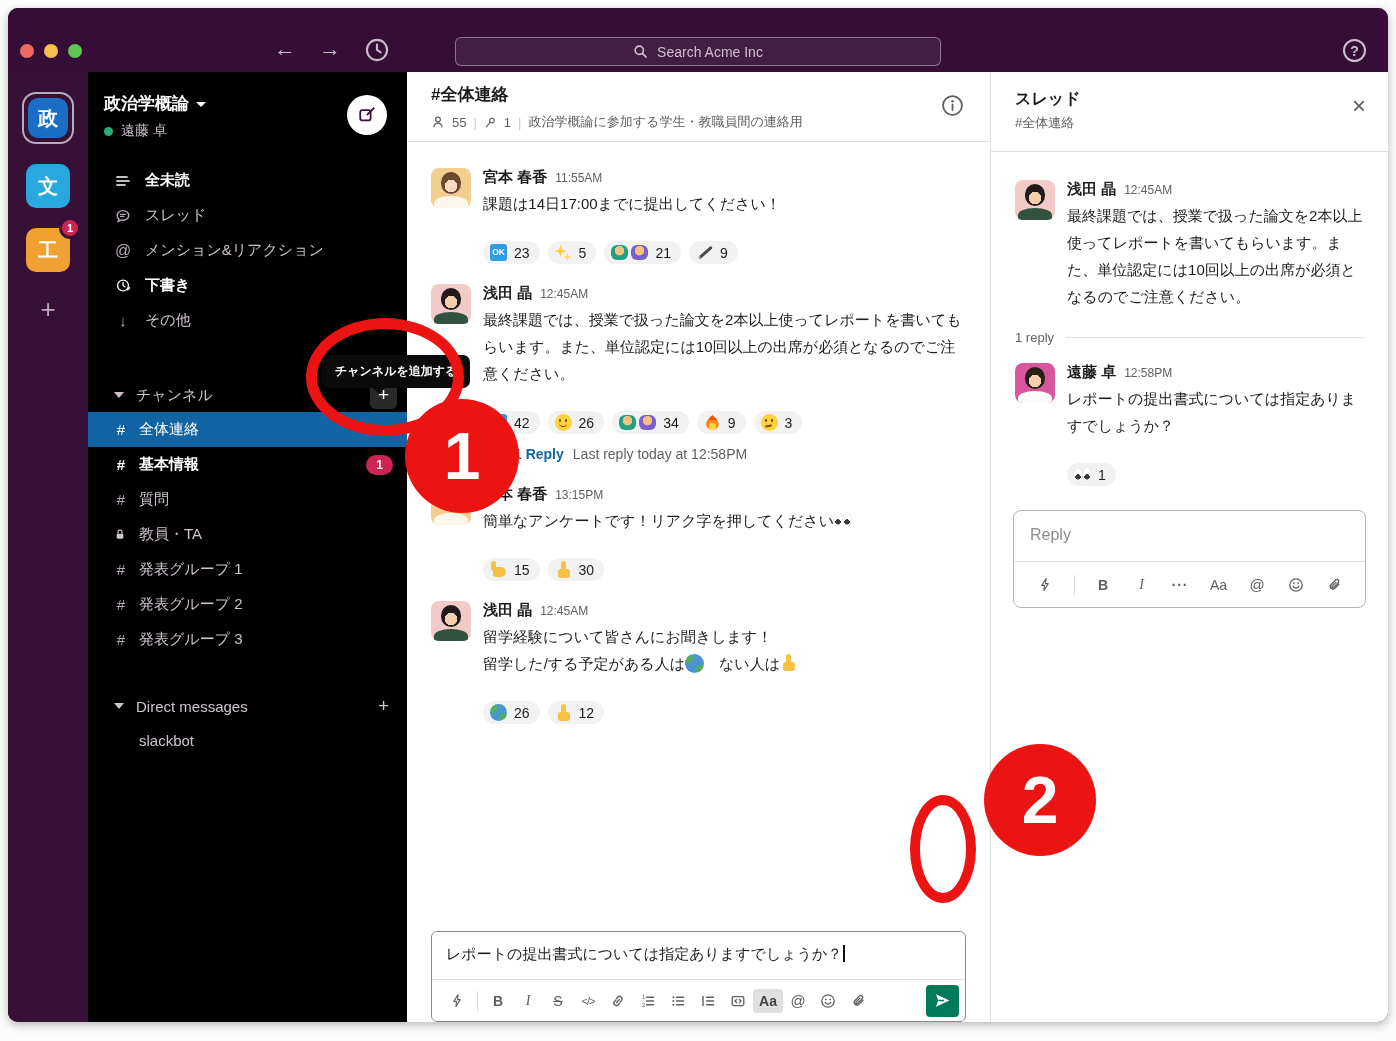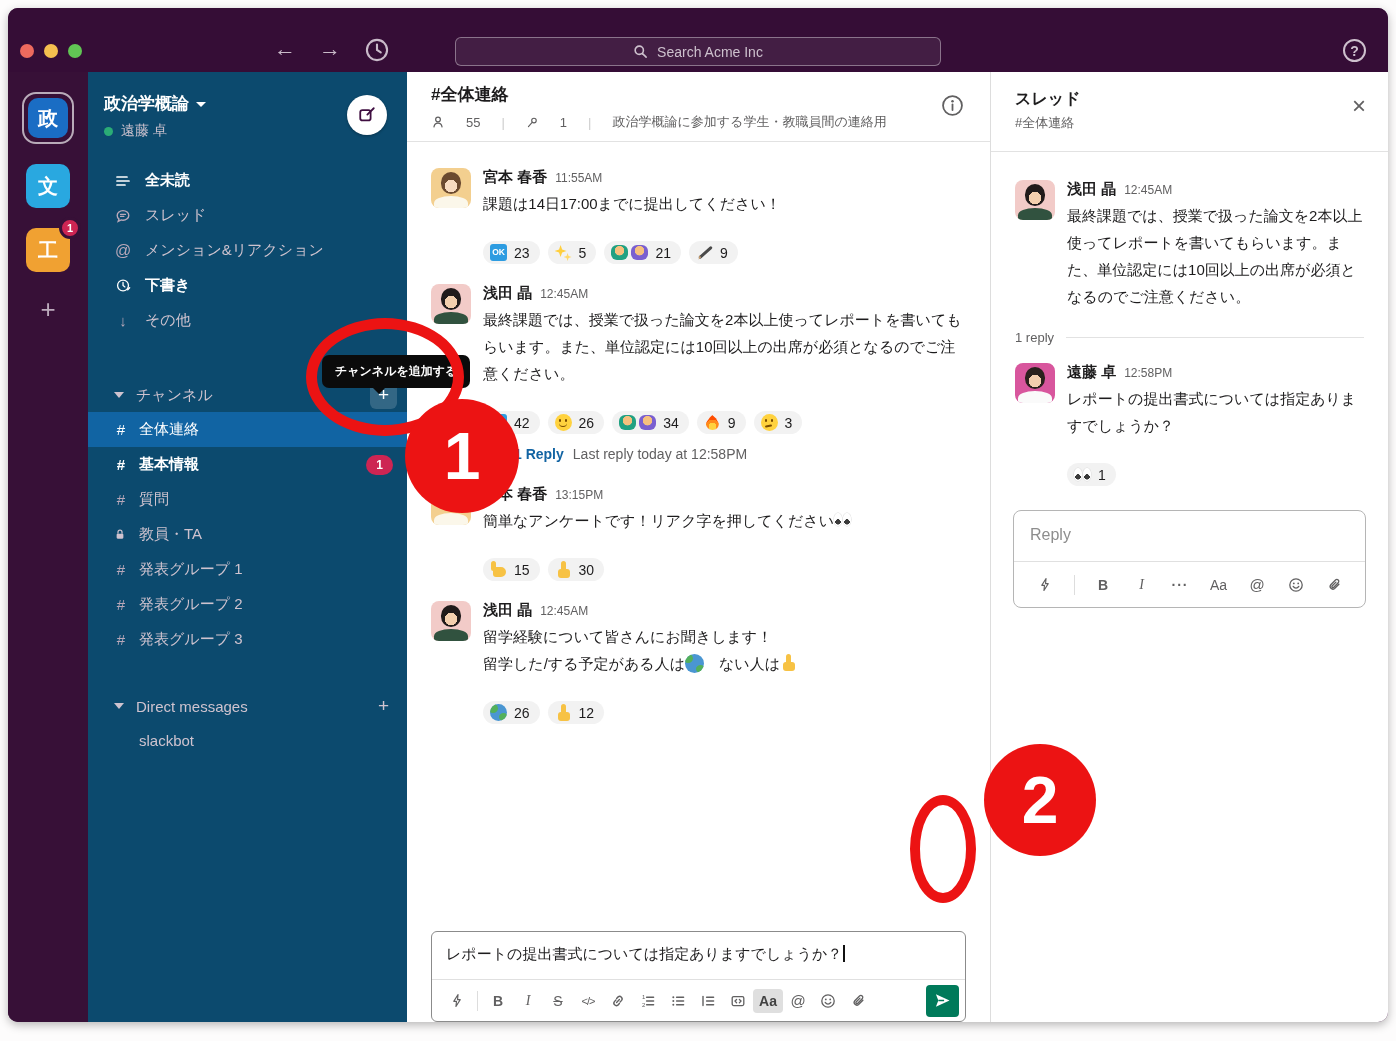--- a/index.html
+++ b/index.html
@@ -12,21 +12,21 @@
   .t-red { left:12px; background:#ED6A5E; } .t-yellow { left:36px; background:#F5BF4F; } .t-green { left:60px; background:#61C554; }
   .navbtn { position:absolute; top:28px; font-size:22px; color:#C9BAC9; width:30px; text-align:center; }
   .nav-back { left:262px; } .nav-fwd { left:307px; }
   .clockbtn { position:absolute; left:356px; top:29px; color:#C9BAC9; }
   .searchbar { position:absolute; left:447px; top:29px; width:486px; height:29px; border:1px solid rgba(255,255,255,.38); background:rgba(255,255,255,.07); border-radius:6px; display:flex; align-items:center; justify-content:center; gap:9px; color:#CDC0CD; font-size:14px; }
   .helpbtn { position:absolute; right:22px; top:31px; width:23px; height:23px; border:2px solid #CDC0CD; border-radius:50%; color:#CDC0CD; font-size:14px; font-weight:700; text-align:center; line-height:20px; }
 
   
   .appbody { display:flex; height:950px; }
   .rail { width:80px; background:#371037; position:relative; flex:none; }
-  .sidebar { width:319px; background:#0c4a6e; position:relative; flex:none; }
+  .sidebar { width:319px; background:#000000; position:relative; flex:none; }
   .main { width:583px; background:#fff; display:flex; flex-direction:column; flex:none; }
   .threadpane { width:398px; background:#fff; border-left:1px solid #DDDDDD; flex:none; }
 
   
   .ws-wrap { position:absolute; left:14px; width:52px; height:52px; border-radius:14px; }
   .ws-wrap.active { border:2px solid rgba(255,255,255,.65); }
   .ws-icon { position:absolute; inset:4px; border-radius:10px; color:#fff; font-size:20px; font-weight:700; display:flex; align-items:center; justify-content:center; }
   .ws1 { top:20px; } .ws2 { top:88px; } .ws3 { top:152px; }
   .ws1 .ws-icon { background:#1A6DC4; } .ws2 .ws-icon { background:#29A8E0; } .ws3 .ws-icon { background:#F0A132; }
   .ws-badge { position:absolute; top:-7px; right:-7px; min-width:22px; height:22px; border-radius:11px; background:#CD2553; border:3px solid #371037; color:#fff; font-size:11px; font-weight:700; display:flex; align-items:center; justify-content:center; z-index:2; }
@@ -60,21 +60,21 @@
   .avatar::before { content:""; position:absolute; left:24%; top:10%; width:52%; height:55%; border-radius:50%; background:radial-gradient(circle at 50% 64%, var(--skin) 0 36%, var(--hair) 37%); }
   .avatar::after { content:""; position:absolute; left:8%; bottom:-6%; width:84%; height:36%; border-radius:50% 50% 0 0; background:var(--shirt); }
   .av-miyamoto { --bg:#F3CF8F; --hair:#6B4A2F; --skin:#F7DBC0; --shirt:#FBF7EA; }
   .av-asada    { --bg:#F2CBC8; --hair:#211B1B; --skin:#F3CFAE; --shirt:#31523F; }
   .av-endo     { --bg:#D8569D; --hair:#2A211D; --skin:#F3CFAE; --shirt:#FAFAFA; }
   .mini-avatar { width:22px; height:22px; border-radius:5px; }
 
   
   .ch-header { height:70px; border-bottom:1px solid #E2E2E2; padding:11px 24px 0; position:relative; flex:none; }
   .ch-title { font-size:17px; font-weight:700; color:#1D1C1D; }
-  .ch-meta { margin-top:7px; display:flex; align-items:center; gap:21px; color:#616061; font-size:13px; }
+  .ch-meta { margin-top:7px; display:flex; align-items:center; gap:7px; color:#616061; font-size:13px; }
   .meta-sep { color:#CCC; }
   .info-btn { position:absolute; right:26px; top:22px; color:#616061; }
   .messages { flex:1; padding:26px 24px 0; }
   .msg { display:flex; gap:12px; margin-bottom:20px; }
   .msg-body { min-width:0; }
   .msg-head { display:flex; align-items:baseline; gap:8px; }
   .msg-author { font-size:15px; font-weight:800; color:#1D1C1D; }
   .msg-time { font-size:12px; color:#616061; }
   .msg-text { margin-top:3px; font-size:15px; color:#1D1C1D; line-height:27px; max-width:540px; }
   .pills { display:flex; gap:8px; margin-top:24px; align-items:center; }

